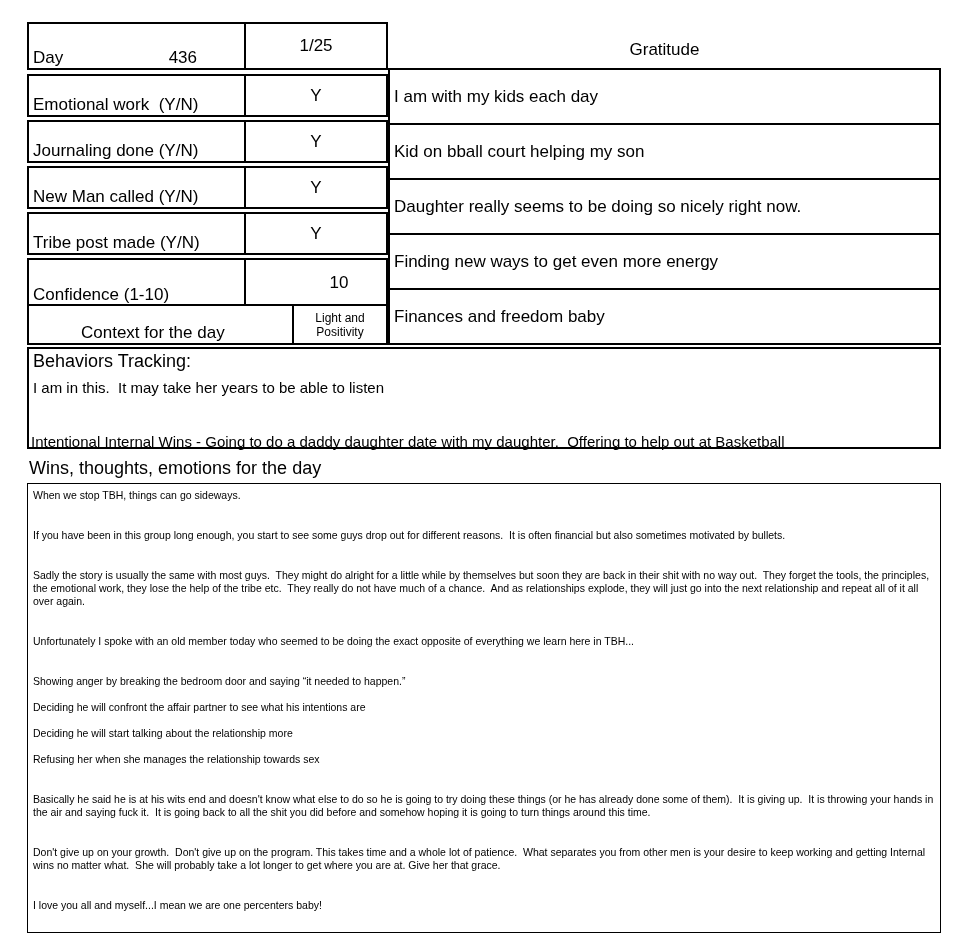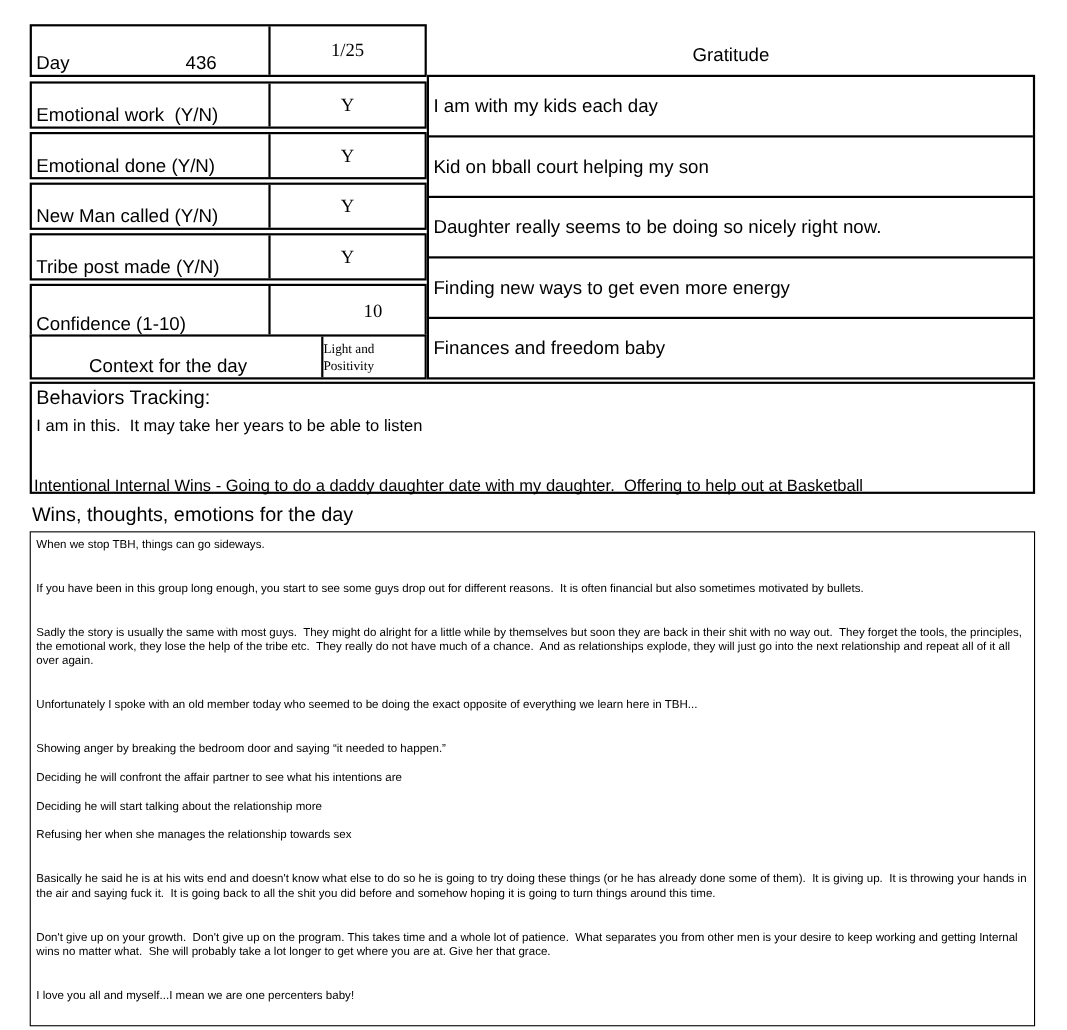--- a/index.html
+++ b/index.html
@@ -13,21 +13,21 @@
     border:2px solid #000; background:#fff;
     display:flex; align-items:stretch;
   }
   .trow .lcell {
     flex:0 0 217px; border-right:2px solid #000;
     display:flex; align-items:flex-end;
     padding-left:4px; font-size:17px; white-space:pre;
   }
   .trow .vcell {
     flex:1; display:flex; align-items:center; justify-content:center;
-    font-size:17px; font-family:Liberation Serif, serif;
+    font-size:17px; text-align:center;
   }
   .trow .vcell.small { font-size:12px; }
 
   .row1 { top:22px; height:48px; }
   .row1 .lcell { justify-content:space-between; padding-right:47px; }
 
   
   .grat-header {
     position:absolute; left:388px; top:40px; width:553px;
     text-align:center; font-size:17px;
@@ -84,21 +84,21 @@
     <div class="vcell">1/25</div>
   </div>
 
   <div class="grat-header">Gratitude</div>
 
   <div class="trow" style="top:74px;height:43px;">
     <div class="lcell">Emotional work  (Y/N)</div>
     <div class="vcell">Y</div>
   </div>
   <div class="trow" style="top:120px;height:43px;">
-    <div class="lcell">Emotional done (Y/N)</div>
+    <div class="lcell">Journaling done (Y/N)</div>
     <div class="vcell">Y</div>
   </div>
   <div class="trow" style="top:166px;height:43px;">
     <div class="lcell">New Man called (Y/N)</div>
     <div class="vcell">Y</div>
   </div>
   <div class="trow" style="top:212px;height:43px;">
     <div class="lcell">Tribe post made (Y/N)</div>
     <div class="vcell">Y</div>
   </div>

